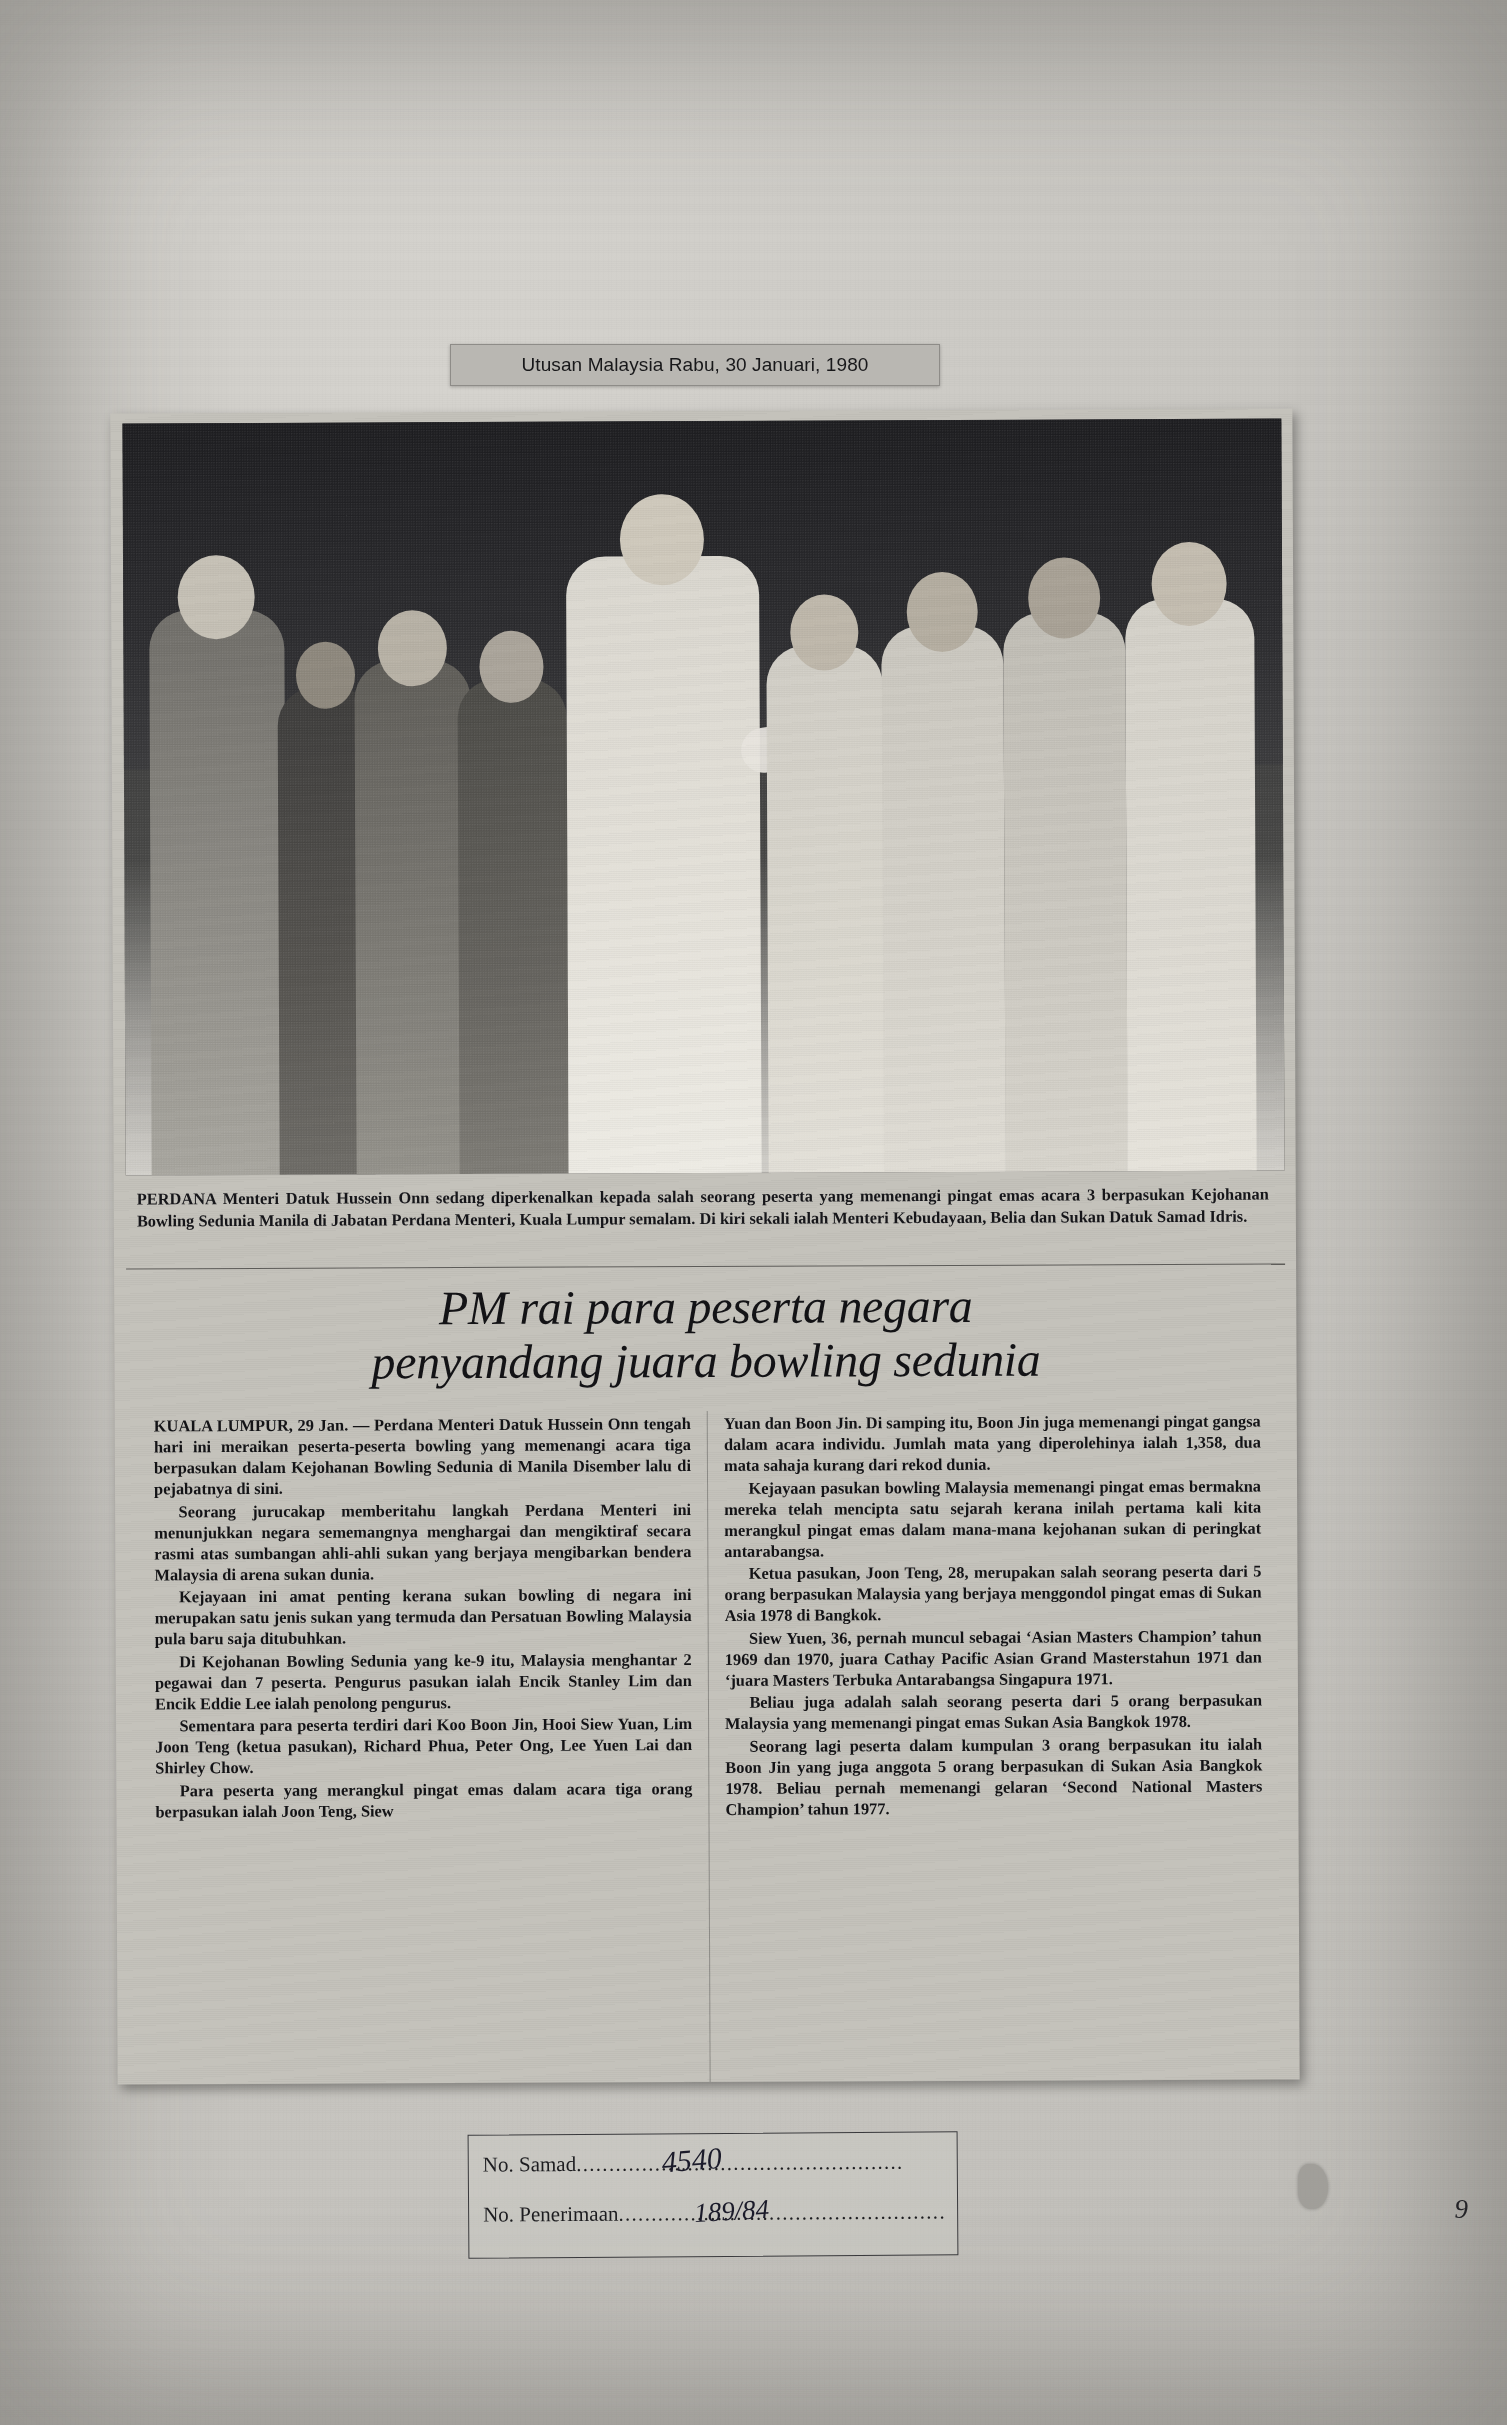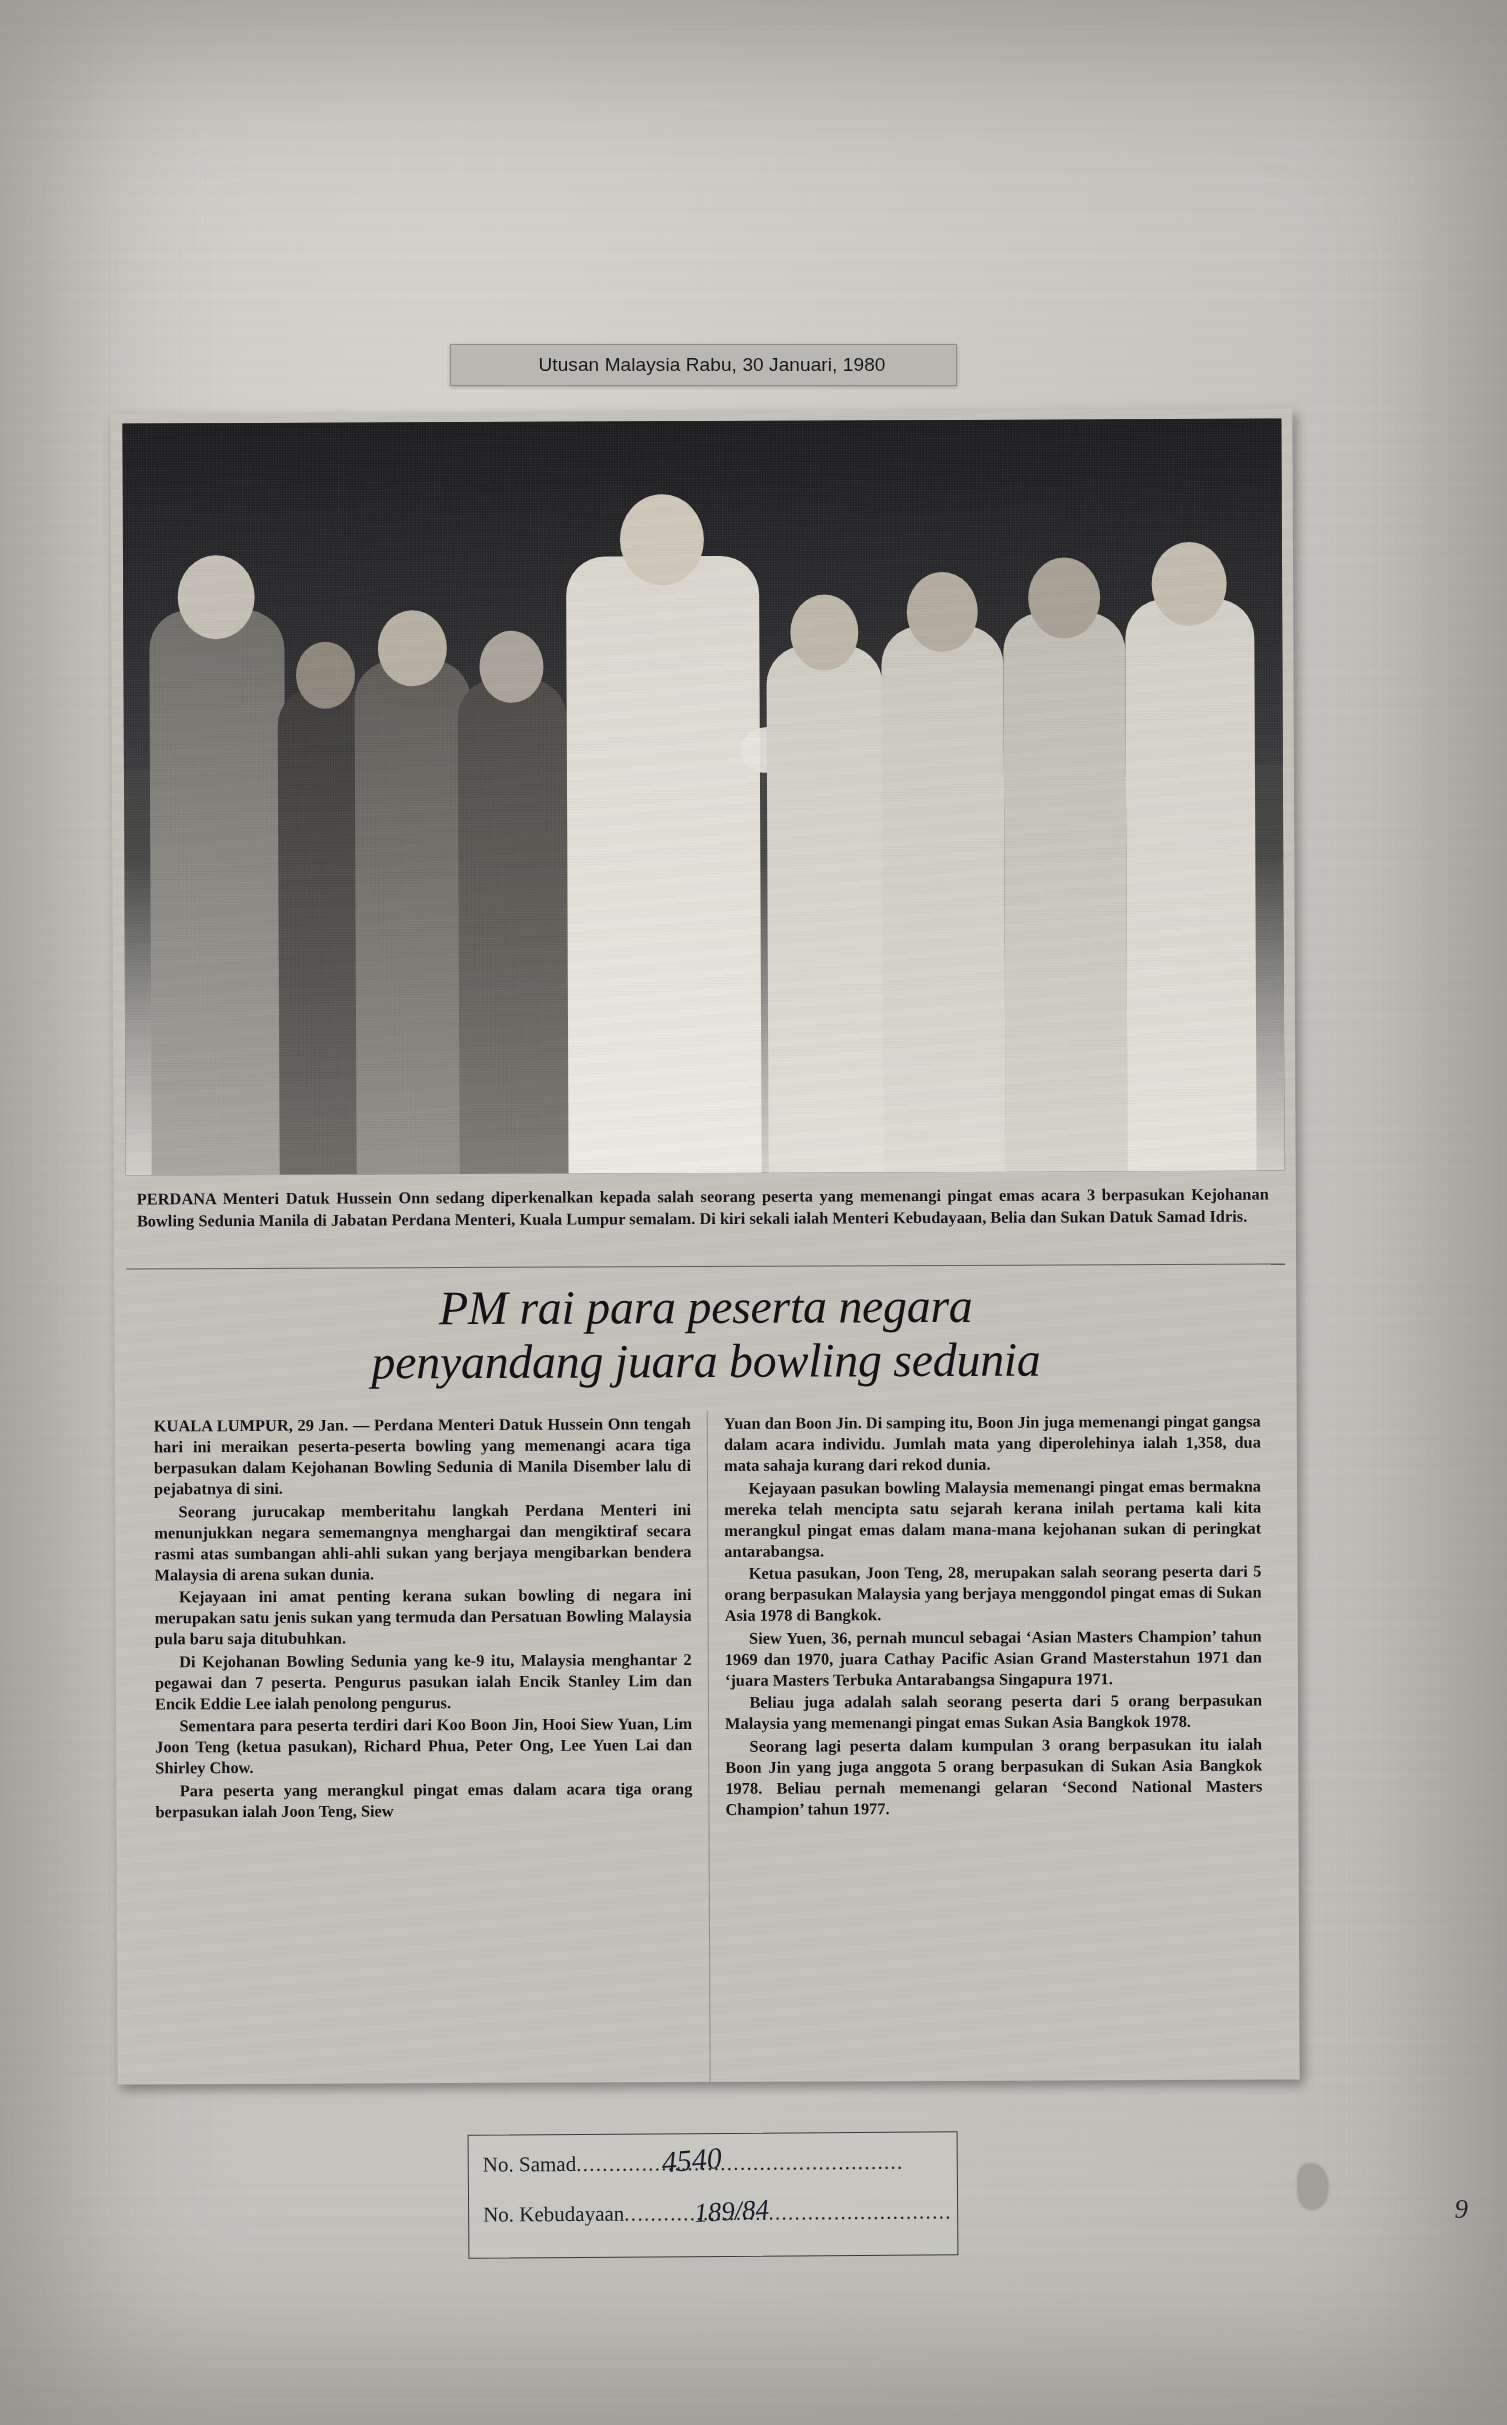--- a/index.html
+++ b/index.html
@@ -42,21 +42,20 @@
     left: 450px;
     top: 344px;
     width: 488px;
     height: 40px;
     background: #b9b7b2;
     border: 0.6px solid #8e8c88;
     display: flex;
     align-items: center;
     justify-content: center;
     box-shadow: 0 1.3px 3.2px rgba(0,0,0,.25);
-    padding-left: 17px;
   }
   .date-slip span {
     font-family: "Liberation Sans", sans-serif;
     font-size: 19px;
     letter-spacing: 0.1px;
     color: #18181a;
   }
 
   
   .clipping {
@@ -326,20 +325,20 @@
 
   <div class="clip-texture"></div>
 </div>
 
 <div class="stamp-box">
   <div class="stamp-row stamp-row-1">
     <span>No. Samad</span><span class="dots">..................................................</span>
   </div>
   <div class="hand hand-1">4540</div>
   <div class="stamp-row stamp-row-2">
-    <span>No. Kebudayaan</span><span class="dots">..................................................</span>
+    <span>No. Penerimaan</span><span class="dots">..................................................</span>
   </div>
   <div class="hand hand-2">189/84</div>
 </div>
 
 <div class="tape-blot"></div>
 <div class="page-number">9</div>
 
 
 </body></html>

